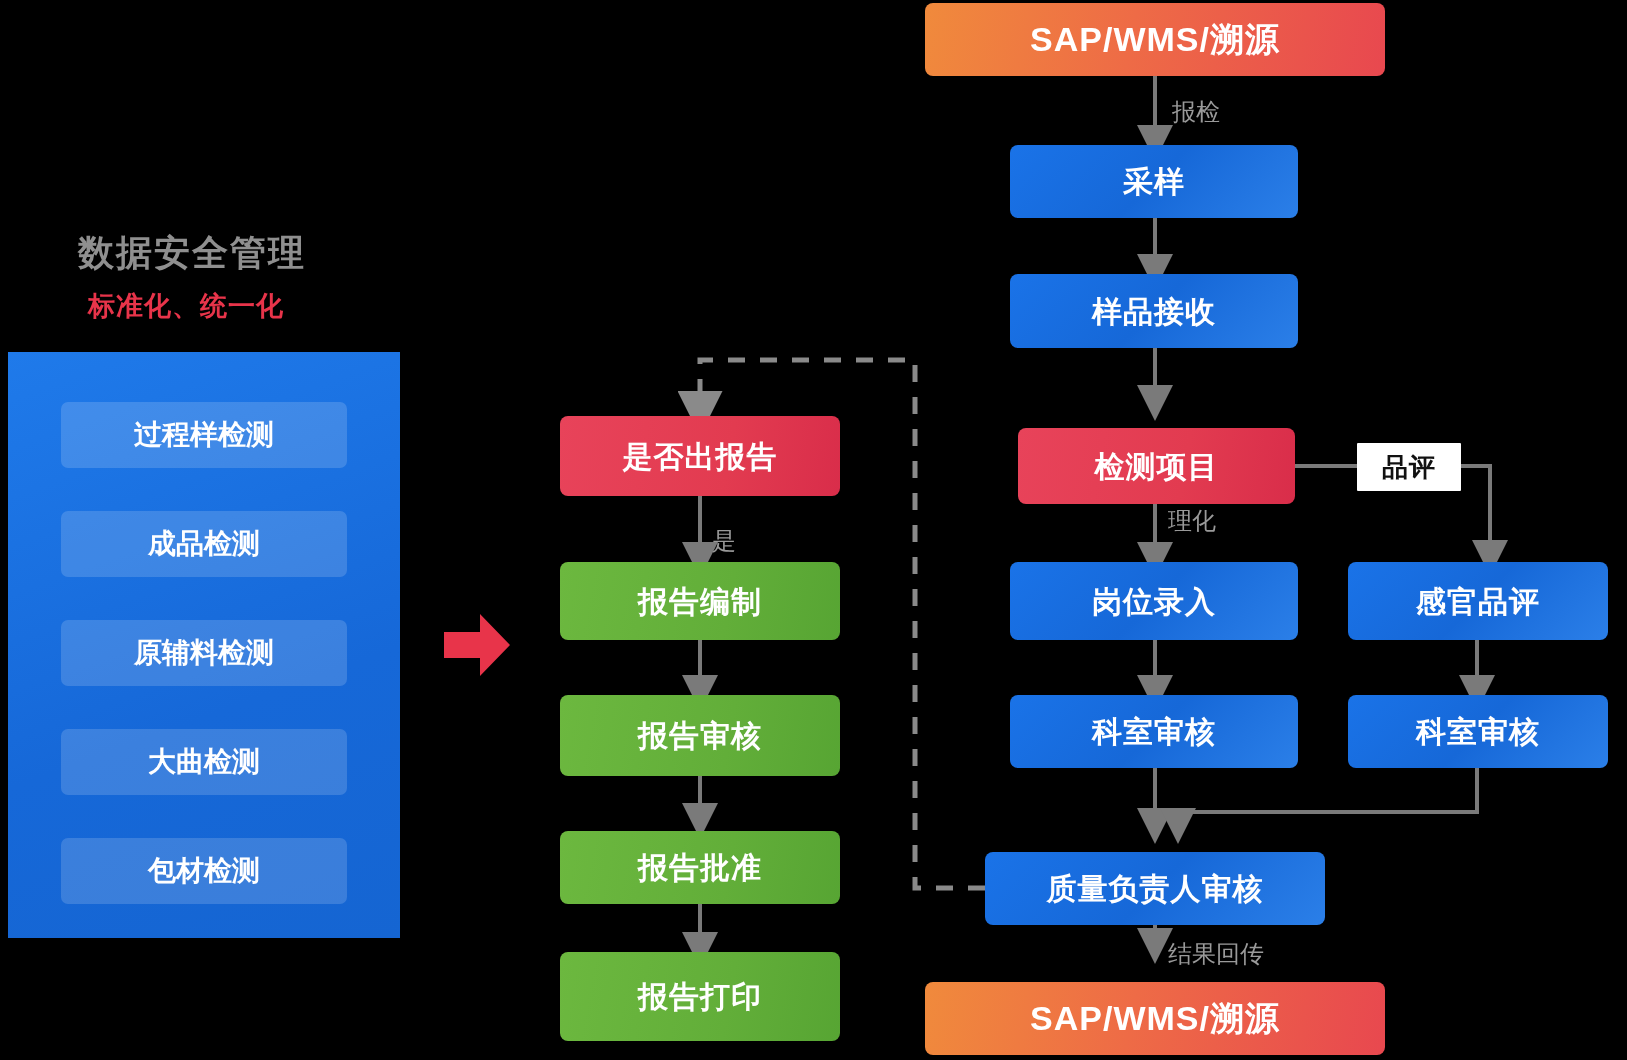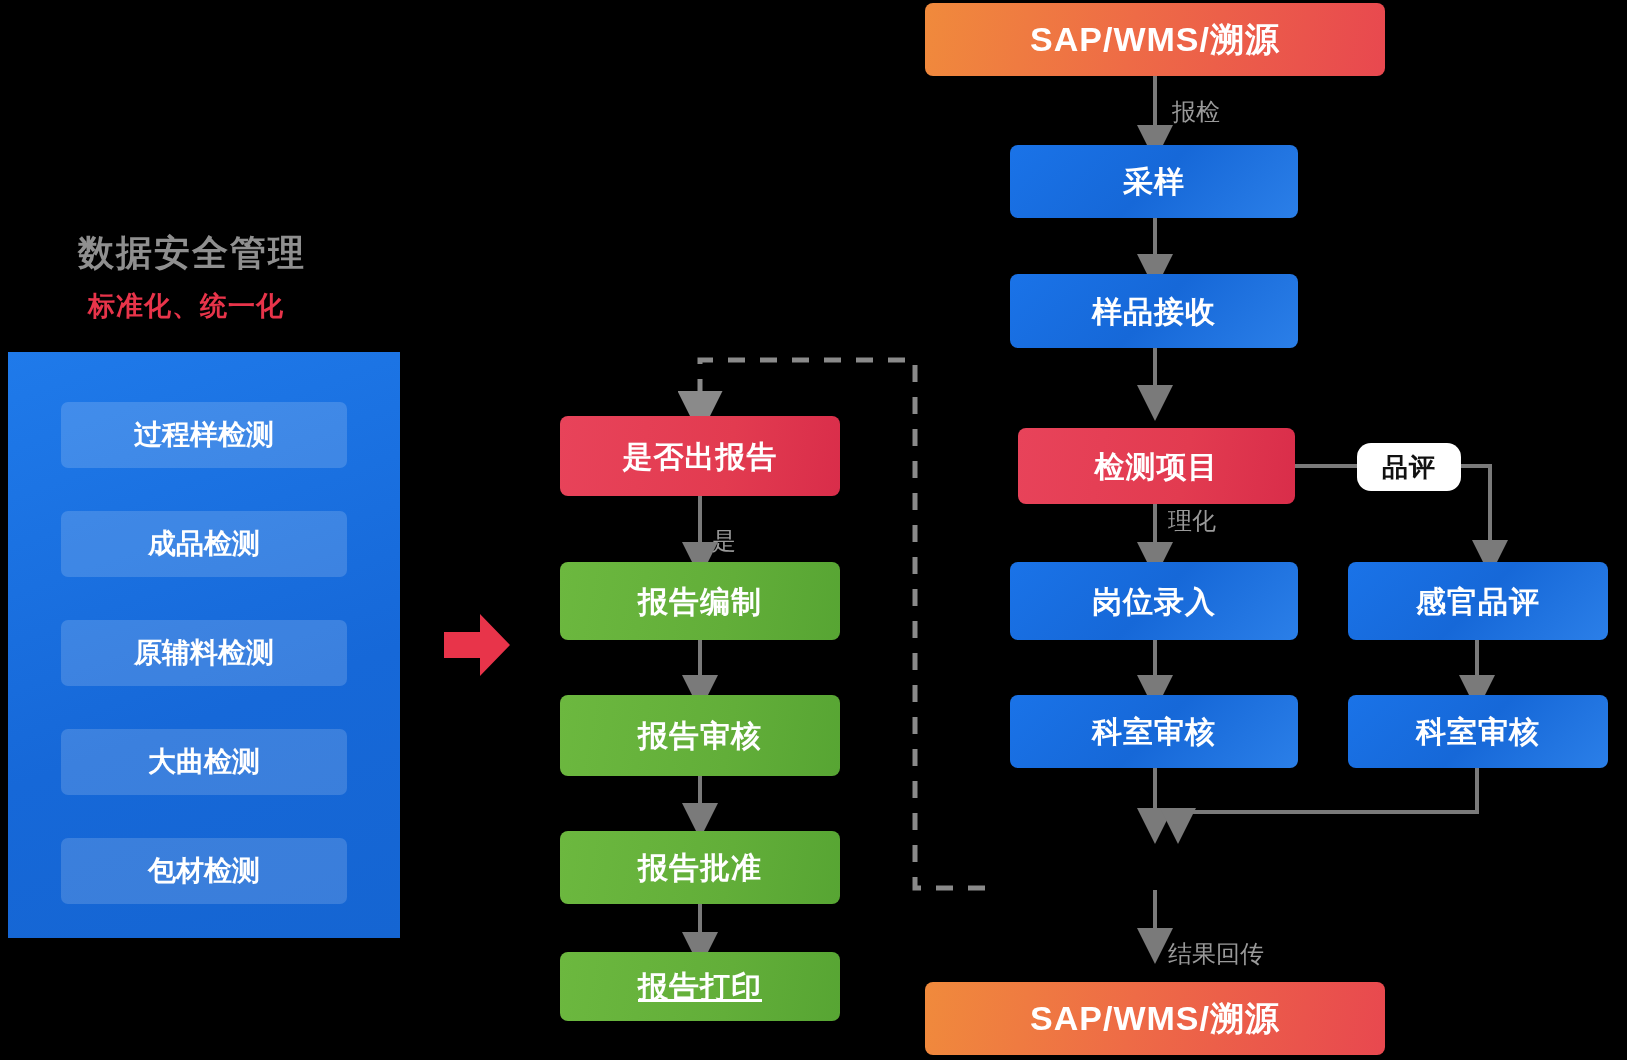--- a/index.html
+++ b/index.html
@@ -46,21 +46,21 @@
     background: linear-gradient(100deg, #e8435a 0%, #e23b50 60%, #d92d4a 100%);
     color: #ffffff;
   }
   .green {
     background: linear-gradient(100deg, #6cb83f 0%, #62ae39 60%, #57a533 100%);
     color: #ffffff;
   }
   .white-box {
     background: #ffffff;
     color: #111111;
-    border-radius: 14px;
+    border-radius: 1px;
     font-size: 26px;
     font-weight: bold;
   }
   .panel {
     position: absolute;
     left: 8px;
     top: 344px;
     width: 392px;
     height: 586px;
     background: #1a73e8;
@@ -173,32 +173,33 @@
 
   <svg class="big-arrow" viewBox="0 0 66 70">
     <path d="M0,22 L36,22 L36,4 L66,35 L36,66 L36,48 L0,48 Z" fill="#e8344a"></path>
   </svg>
 
   <div class="node red" style="left:560px; top:416px; width:280px; height:80px;">是否出报告</div>
   <div class="edge-label" style="left:712px; top:525px;">是</div>
   <div class="node green" style="left:560px; top:562px; width:280px; height:78px;text-align:right;">报告编制</div>
   <div class="node green" style="left:560px; top:695px; width:280px; height:81px;">报告审核</div>
   <div class="node green" style="left:560px; top:823px; width:280px; height:73px;margin-top:8px;">报告批准</div>
-  <div class="node green" style="left:560px; top:952px; width:280px; height:69px;text-decoration:underline;">报告打印</div>
+  <div class="node green" style="left:560px; top:952px; width:280px; height:89px;">报告打印</div>
 
   <div class="node orange" style="left:925px; top:3px;   width:460px; height:73px; font-size:34px;">SAP/WMS/溯源</div>
   <div class="edge-label" style="left:1172px; top:96px;">报检</div>
 
   <div class="node blue" style="left:1010px; top:145px; width:288px; height:73px;">采样</div>
   <div class="node blue" style="left:1010px; top:274px; width:288px; height:74px;">样品接收</div>
   <div class="node red" style="left:1018px; top:428px; width:277px; height:76px;">检测项目</div>
   <div class="white-box node" style="left:1357px; top:443px; width:104px; height:48px;">品评</div>
   <div class="edge-label" style="left:1168px; top:505px;">理化</div>
 
   <div class="node blue" style="left:1010px; top:562px; width:288px; height:78px;">岗位录入</div>
   <div class="node blue" style="left:1348px; top:562px; width:260px; height:78px;">感官品评</div>
   <div class="node blue" style="left:1010px; top:695px; width:288px; height:73px;">科室审核</div>
   <div class="node blue" style="left:1348px; top:695px; width:260px; height:73px;">科室审核</div>
 
+  <div class="node blue" style="left:985px;  top:852px; width:340px; height:73px;">质量负责人审核</div>
   <div class="edge-label" style="left:1168px; top:938px;">结果回传</div>
   <div class="node orange" style="left:925px;  top:982px; width:460px; height:73px; font-size:34px;">SAP/WMS/溯源</div>
 
 </div>
 
 </body></html>

